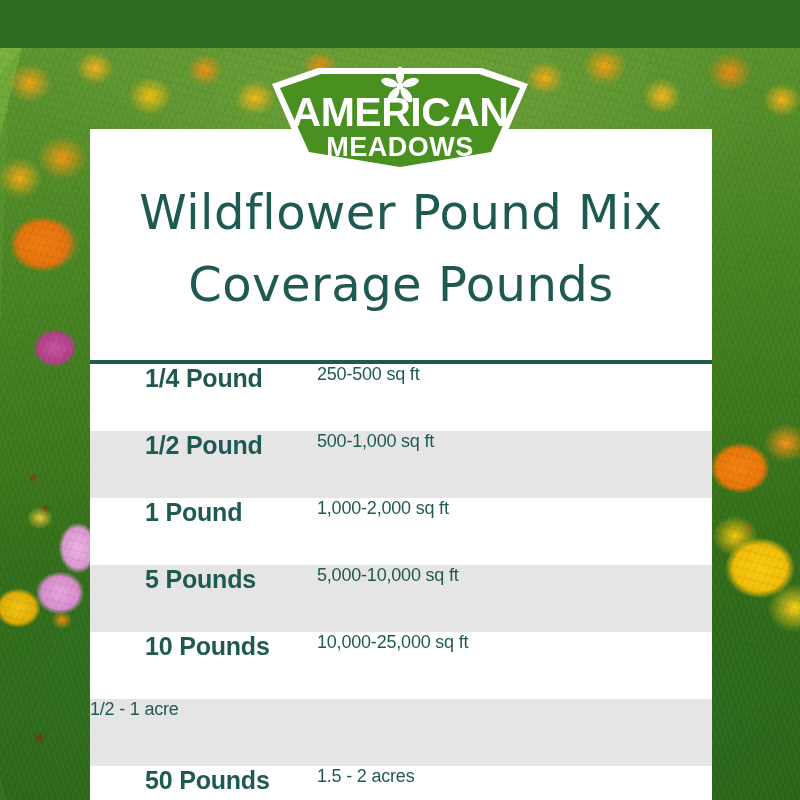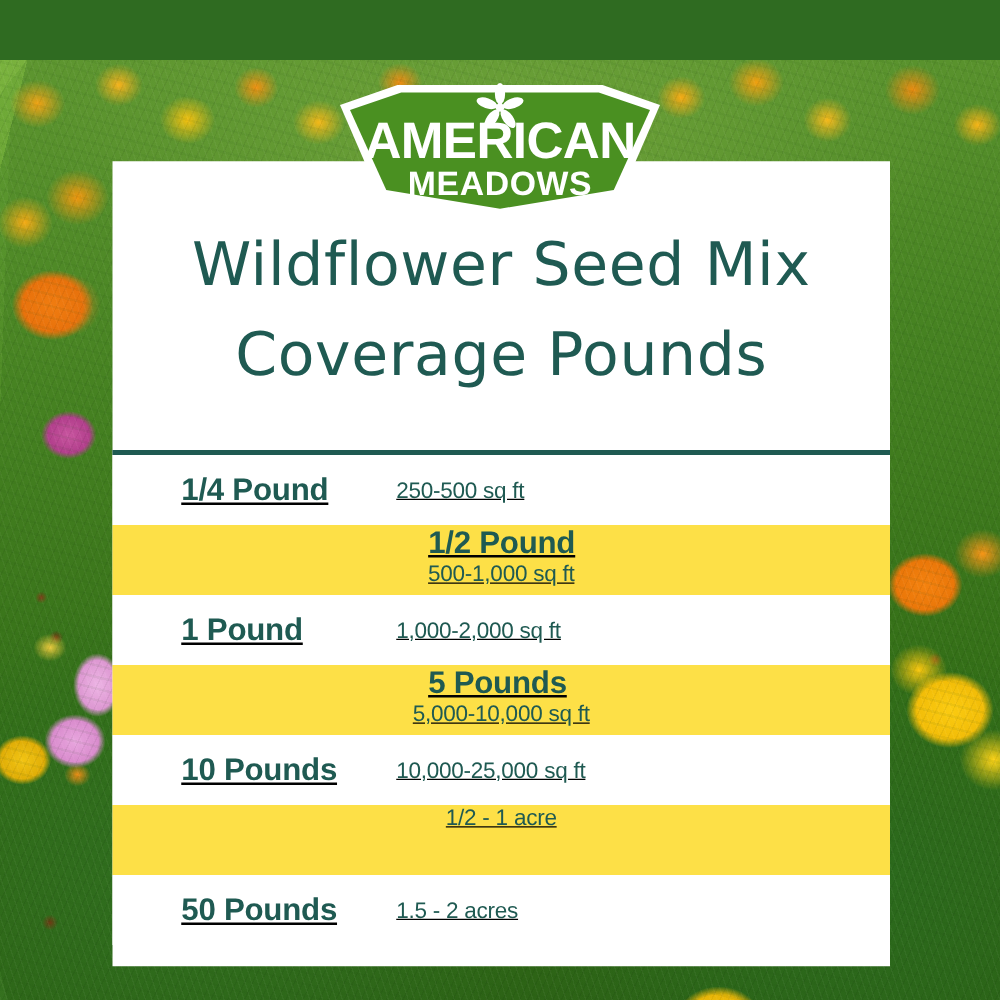--- a/index.html
+++ b/index.html
@@ -161,26 +161,24 @@
 
   
   .table {
     position: absolute;
     left: 90px;
     top: 316px;
     width: 622px;
   }
   .row {
     display: flex;
-    align-items: center;
-    height: 56px;
+    height: 67px;
     background: #ffffff;
-    text-decoration: underline;
-  }
-  .row.alt { background: #fde047; flex-direction: column; }
+  }
+  .row.alt { background: #e5e5e5; }
   .cell-amount {
     width: 227px;
     padding-left: 55px;
     box-sizing: border-box;
     font-size: 25px;
     font-weight: bold;
     color: #1f5a52;
     letter-spacing: -0.2px;
   }
   .cell-coverage {
@@ -212,21 +210,21 @@
         <ellipse cx="148.5" cy="33" rx="4.1" ry="8.6" transform="rotate(144 148.5 33)"></ellipse>
         <ellipse cx="135.5" cy="33" rx="4.1" ry="8.6" transform="rotate(216 135.5 33)"></ellipse>
         <ellipse cx="131.5" cy="20.6" rx="4.1" ry="8.6" transform="rotate(288 131.5 20.6)"></ellipse>
       </g>
       <text class="logo-word-top" x="142" y="64" text-anchor="middle">AMERICAN</text>
       <text class="logo-word-bot" x="142" y="94" text-anchor="middle">MEADOWS</text>
     </svg>
   </div>
 
   <div class="title-wrap">
-    <div class="title-line">Wildflower Seed Mix</div>
+    <div class="title-line">Wildflower Pound Mix</div>
     <div class="title-line">Coverage Pounds</div>
   </div>
 
   <div class="divider"></div>
 
   <div class="table" id="coverage-table">
       <div class="row">
         <div class="cell-amount">1/4 Pound</div>
         <div class="cell-coverage">250-500 sq ft</div>
       </div>

